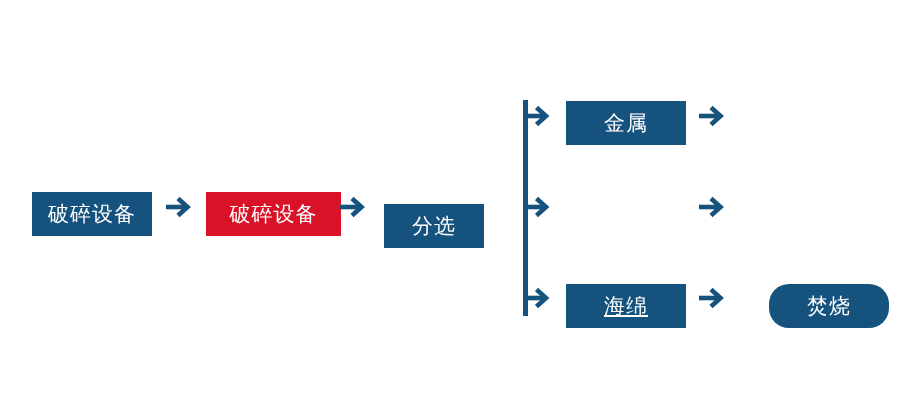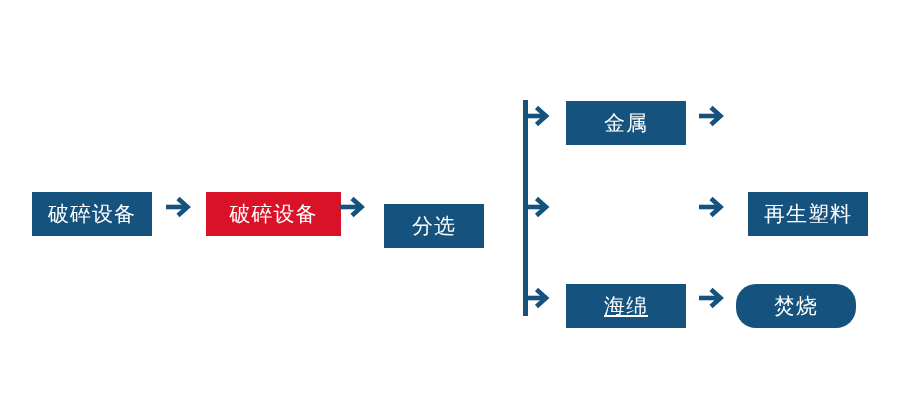--- a/index.html
+++ b/index.html
@@ -53,21 +53,21 @@
   .pos-car      { left: 32px;  top: 185px; }
   .pos-crusher  { left: 206px; top: 185px; width: 135px; }
   .pos-sorting  { left: 384px; top: 197px; width: 100px; }
 
   .pos-metal    { left: 566px; top: 94px;  }
   .pos-plastic  { left: 566px; top: 185px; }
   .pos-sponge   { left: 566px; top: 277px; text-decoration: underline; }
 
   .pos-recycle  { left: 748px; top: 94px;  }
   .pos-replas   { left: 748px; top: 185px; }
-  .pos-burn     { left: 736px; top: 277px; border-radius: 20px; }
+  .pos-burn     { left: 769px; top: 277px; border-radius: 20px; }
 
   .pos-arrow-1  { left: 165px; top: 196px; }
   .pos-arrow-2  { left: 339px; top: 196px; }
 
   .pos-branch-1 { left: 526px; top: 105px; width: 25px; }
   .pos-branch-2 { left: 526px; top: 196px; width: 25px; }
   .pos-branch-3 { left: 526px; top: 287px; width: 25px; }
 
   .pos-arrow-r1 { left: 698px; top: 105px; }
   .pos-arrow-r2 { left: 698px; top: 196px; }
@@ -126,21 +126,20 @@
       <path d="M13 2.5 L22.5 11 L13 19.5" stroke="currentColor" stroke-width="4.6" fill="none"></path>
     </svg>
   </div>
 
   <div class="arrow pos-arrow-r2">
     <svg viewBox="0 0 28 22" aria-hidden="true">
       <path d="M1 11 H20" stroke="currentColor" stroke-width="4.6" fill="none"></path>
       <path d="M13 2.5 L22.5 11 L13 19.5" stroke="currentColor" stroke-width="4.6" fill="none"></path>
     </svg>
   </div>
-  <div class="node blue pos-replas">再生塑料</div>
 
   <div class="node blue pos-sponge">海绵</div>
   <div class="arrow pos-arrow-r3">
     <svg viewBox="0 0 28 22" aria-hidden="true">
       <path d="M1 11 H20" stroke="currentColor" stroke-width="4.6" fill="none"></path>
       <path d="M13 2.5 L22.5 11 L13 19.5" stroke="currentColor" stroke-width="4.6" fill="none"></path>
     </svg>
   </div>
   <div class="node blue pos-burn">焚烧</div>
 

